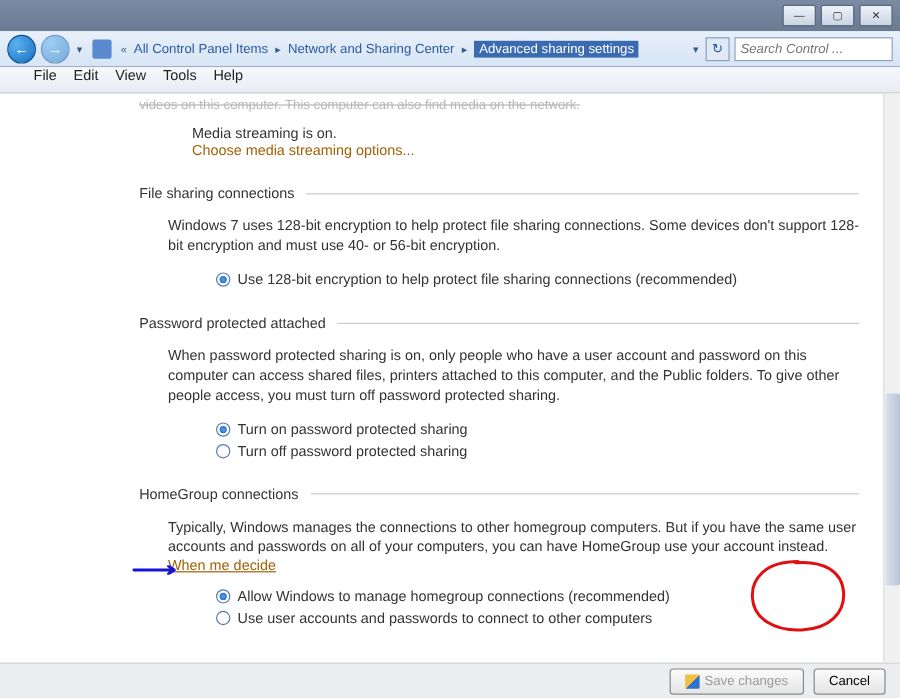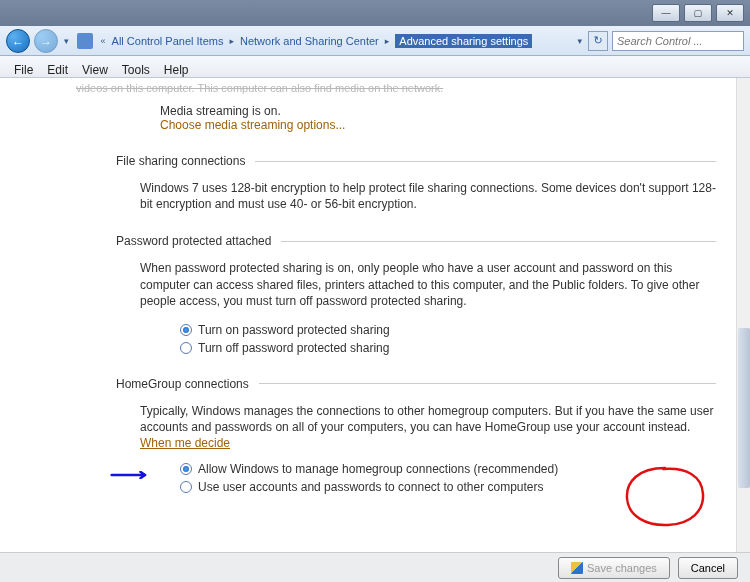--- a/index.html
+++ b/index.html
@@ -56,22 +56,22 @@
 .search {
   width: 132px; height: 20px; border: 1px solid #8aa0c0;
   background: #fff; font-size: 11px; font-style: italic;
   color: #888; padding: 0 4px;
 }
 
 .menubar {
   height: 22px;
   background: linear-gradient(to bottom, #f6f8fb, #e8ecf2);
   border-bottom: 1px solid #c0c8d4;
-  display: flex; align-items: flex-end; gap: 14px;
-  padding: 0 14px;
+  display: flex; align-items: flex-start; gap: 14px;
+  padding: 0 28px;
   font-size: 12px; color: #222;
 }
 .menuitem { cursor: default; }
 
 .content-wrapper {
   position: relative;
   height: 474px;
   background: #fff;
 }
 .content {
@@ -88,21 +88,21 @@
   border-left: 1px solid #ddd;
 }
 .scroll .thumb {
   position: absolute;
   top: 250px; width: 12px; left: 1px; height: 160px;
   background: linear-gradient(to right, #d8e0ec, #b8c4d6);
   border-radius: 2px;
 }
 
 .toprow {
-  margin-left: 56px;
+  margin-left: 96px;
   color: #888;
   font-size: 11px;
   padding-top: 4px;
   text-decoration: line-through;
   opacity: 0.6;
 }
 .mediarow { margin-left: 140px; margin-top: 10px; }
 .link { color: #a16207; cursor: pointer; }
 .link.u { text-decoration: underline; }
 
@@ -205,20 +205,24 @@
       <span class="link">Choose media streaming options...</span>
     </div>
 
     <div class="section">
       <div class="sec-hdr">
         <span>File sharing connections</span>
         <div class="rule"></div>
       </div>
       <div class="sec-body">
         <div class="desc">Windows 7 uses 128-bit encryption to help protect file sharing connections. Some devices don't support 128-bit encryption and must use 40- or 56-bit encryption.</div>
+        <div class="radio-row">
+          <span class="radio"></span>
+          <span>Use 128-bit encryption to help protect file sharing connections (recommended)</span>
+        </div>
       </div>
     </div>
 
     <div class="section">
       <div class="sec-hdr">
         <span>Password protected attached</span>
         <div class="rule"></div>
       </div>
       <div class="sec-body">
         <div class="desc">When password protected sharing is on, only people who have a user account and password on this computer can access shared files, printers attached to this computer, and the Public folders. To give other people access, you must turn off password protected sharing.</div>

